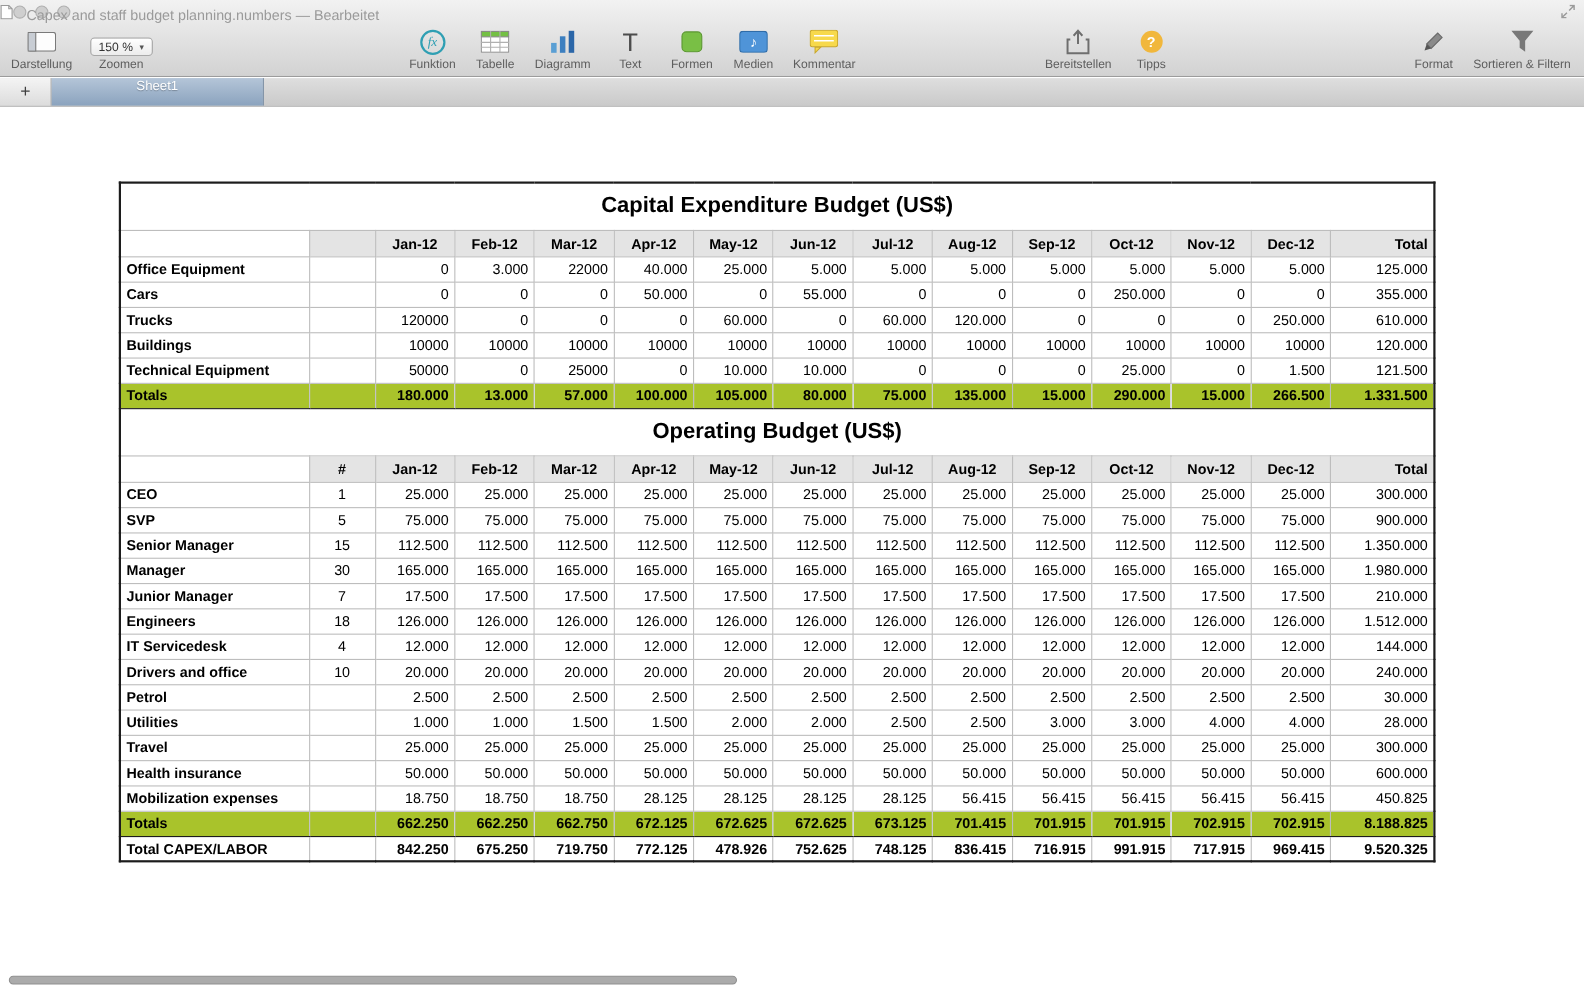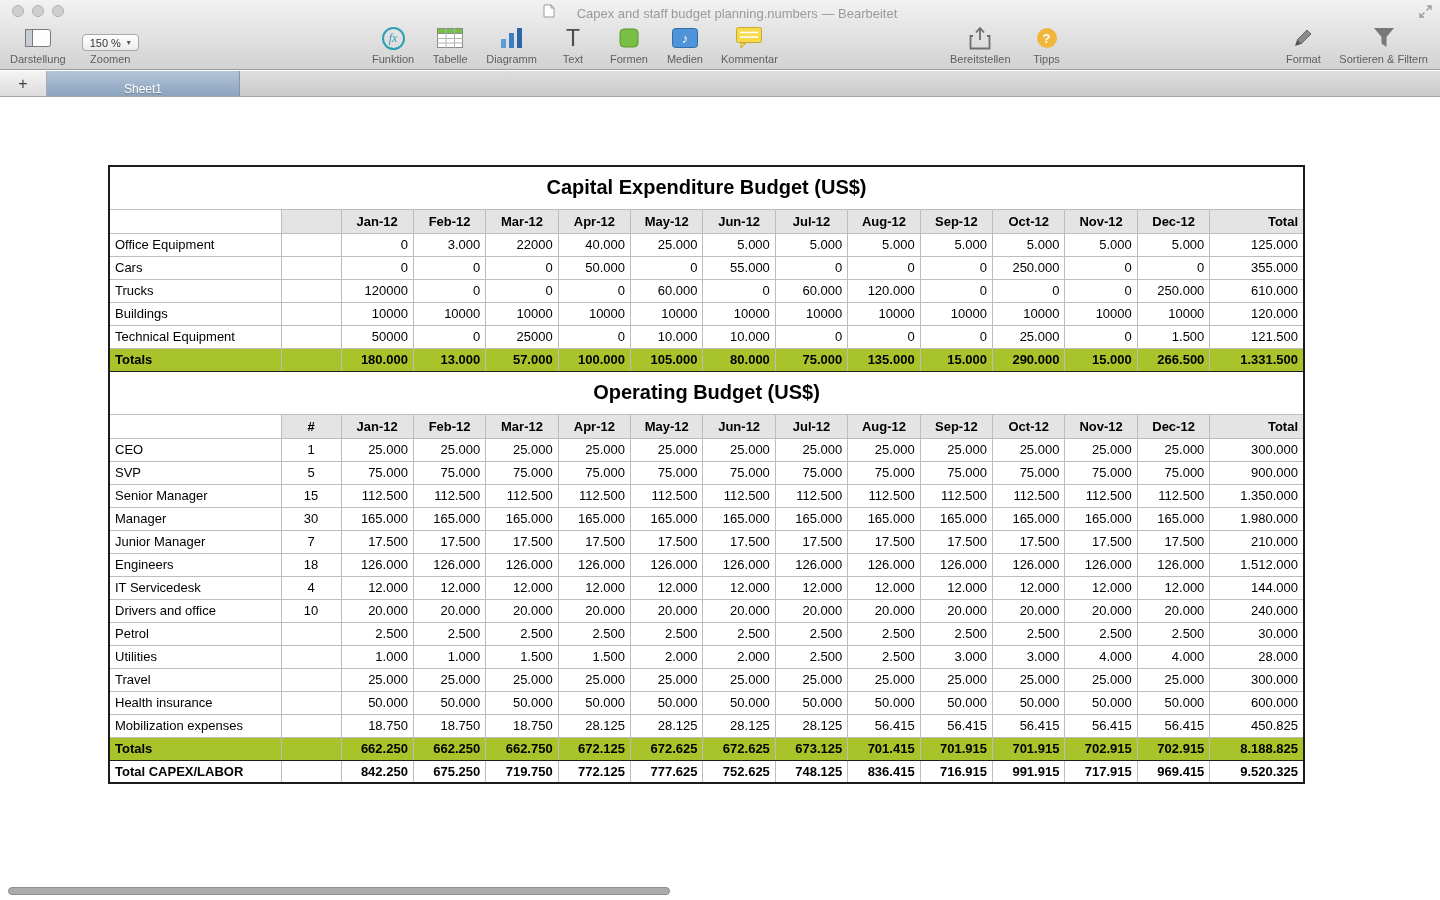--- a/index.html
+++ b/index.html
@@ -5,21 +5,21 @@
   * { margin:0; padding:0; box-sizing:border-box; }
   html,body { width:1440px; height:900px; overflow:hidden; background:#fff;
               font-family:"Liberation Sans","DejaVu Sans",sans-serif; }
 
   
   .chrome { position:absolute; top:0; left:0; width:1440px; height:70px;
             background:linear-gradient(#f2f2f2,#d2d2d2); border-bottom:1px solid #9c9c9c; }
   .titlebar { position:relative; height:22px; }
   .traffic { position:absolute; left:12px; top:5px; display:flex; gap:8px; }
   .tl { width:12px; height:12px; border-radius:50%; background:#cfcfcf; border:1px solid #b0b0b0; display:inline-block; }
-  .title-wrap { position:absolute; left:0; right:0; top:4px; display:flex; justify-content:center; align-items:center; gap:22px; }
+  .title-wrap { position:absolute; left:0; right:0; top:4px; display:flex; justify-content:flex-start; align-items:center; gap:12px; }
   .title-text { color:#9a9a9a; font-size:13px; }
   .fullscreen { position:absolute; right:8px; top:4px; }
 
   .toolbar { position:relative; height:47px; }
   .tb-group { position:absolute; top:3px; display:flex; align-items:flex-end; gap:16px; }
   .tb-left { left:10px; } .tb-center { left:372px; } .tb-share { left:950px; } .tb-right { right:12px; }
   .tb-btn { display:flex; flex-direction:column; align-items:center; gap:2px; min-width:40px; cursor:default; }
   .tb-icon { height:26px; display:flex; align-items:center; justify-content:center; }
   .tb-label { font-size:11px; color:#5e5e5e; white-space:nowrap; }
   .zoom-pill { height:17px; background:linear-gradient(#ffffff,#ececec); border:1px solid #a8a8a8;
@@ -31,34 +31,34 @@
   .text-icon { font-size:23px; color:#4c4c4c; line-height:1; }
   .qmark { width:20px; height:20px; border-radius:50%; background:#f1b73c; color:#fff; font-weight:bold;
            font-size:13px; display:flex; align-items:center; justify-content:center; }
 
   
   .tabbar { position:absolute; top:71px; left:0; width:1440px; height:26px;
             background:linear-gradient(#dedede,#cacaca); border-bottom:1px solid #a6a6a6; display:flex; }
   .add-sheet { width:47px; border-right:1px solid #adadad; background:linear-gradient(#f4f4f4,#dcdcdc);
                display:flex; align-items:center; justify-content:center; font-size:16px; color:#3f3f3f; }
   .sheet-tab { width:193px; background:linear-gradient(#b4c5d8,#8ba3be); border-right:1px solid #8495a8;
-               display:flex; align-items:flex-end; justify-content:center; font-size:12px; color:#fff;
+               display:flex; align-items:flex-start; justify-content:center; font-size:12px; color:#fff;
                text-shadow:0 1px 1px rgba(0,0,0,0.25); }
 
   
   .canvas { position:absolute; top:98px; left:0; width:1440px; height:802px; background:#fff;padding-left:24px; }
   .sheet-table { position:absolute; left:108px; top:67px; width:1197px; border-collapse:collapse;
                  table-layout:fixed; border:2px solid #1c1c1c; }
   .sheet-table td { border:1px solid #bdbdbd; height:23px; padding:0 5px; font-size:13px; color:#000;
                     white-space:nowrap; overflow:hidden; background:#fff; }
   tr.title-row td { height:43px; font-size:20px; font-weight:bold; text-align:center; }
   tr.header-row td { background:#e4e4e4; font-weight:bold; text-align:center; height:24px; }
   tr.header-row td.c-label { background:#fff; }
   tr.header-row td.c-total { text-align:right; }
-  td.c-label { text-align:left; }
+  td.c-label { text-align:left;font-weight:bold; }
   td.c-num { text-align:center; }
   td.c-month, td.c-total { text-align:right; }
   tr.totals-row td { background:#a9c32b; font-weight:bold; border-top:1px solid #6e7f1c; border-bottom:1px solid #1c1c1c; }
   tr.grand-row td { font-weight:bold;margin-left:12px; }
 
   .hscroll-thumb { position:absolute; left:8px; bottom:5px; width:662px; height:8px;
                    background:#ababab; border:1px solid #8f8f8f; border-radius:5px; }
 </style>
 </head>
 <body>
@@ -620,21 +620,21 @@
           <td class="c-month">702.915</td>
           <td class="c-total">8.188.825</td>
         </tr>
         <tr class="grand-row">
           <td class="c-label">Total CAPEX/LABOR</td>
           <td class="c-num"></td>
           <td class="c-month">842.250</td>
           <td class="c-month">675.250</td>
           <td class="c-month">719.750</td>
           <td class="c-month">772.125</td>
-          <td class="c-month">777.625</td>
+          <td class="c-month">478.926</td>
           <td class="c-month">752.625</td>
           <td class="c-month">748.125</td>
           <td class="c-month">836.415</td>
           <td class="c-month">716.915</td>
           <td class="c-month">991.915</td>
           <td class="c-month">717.915</td>
           <td class="c-month">969.415</td>
           <td class="c-total">9.520.325</td>
         </tr>
       </tbody>

